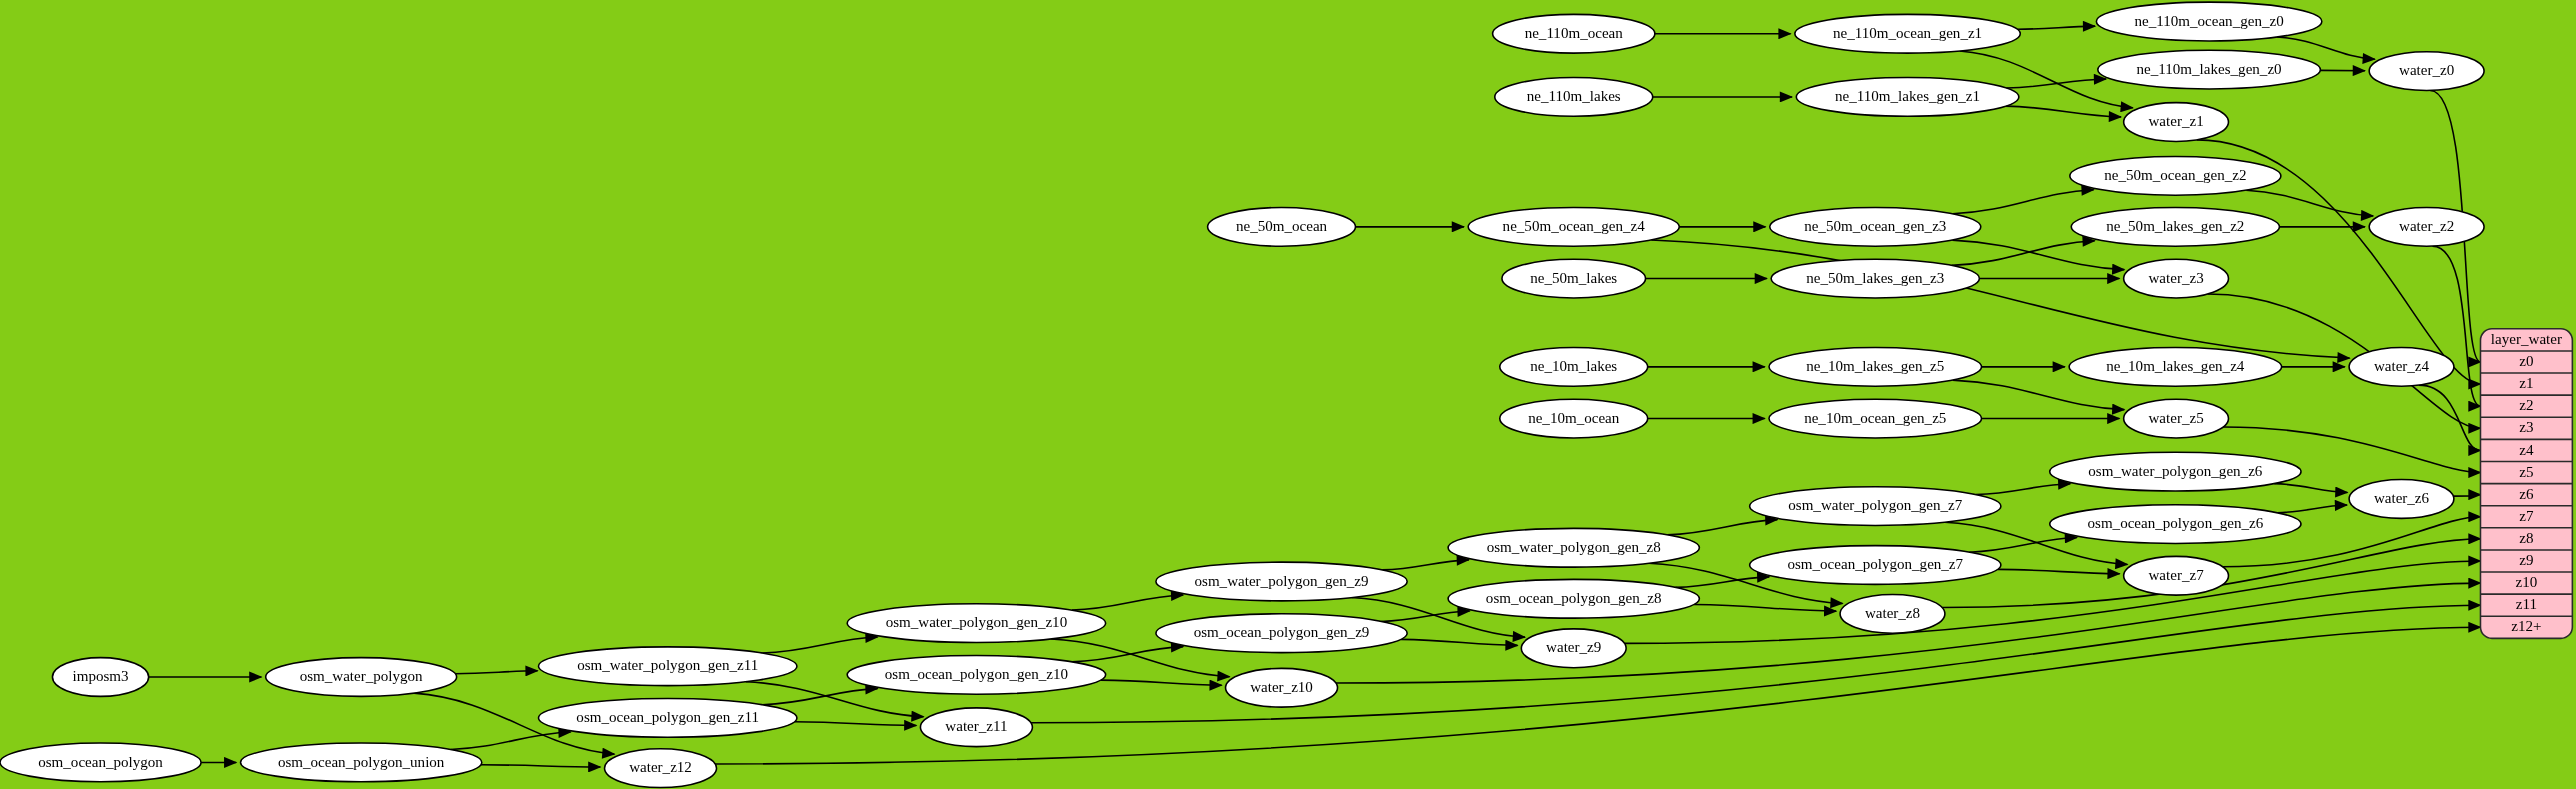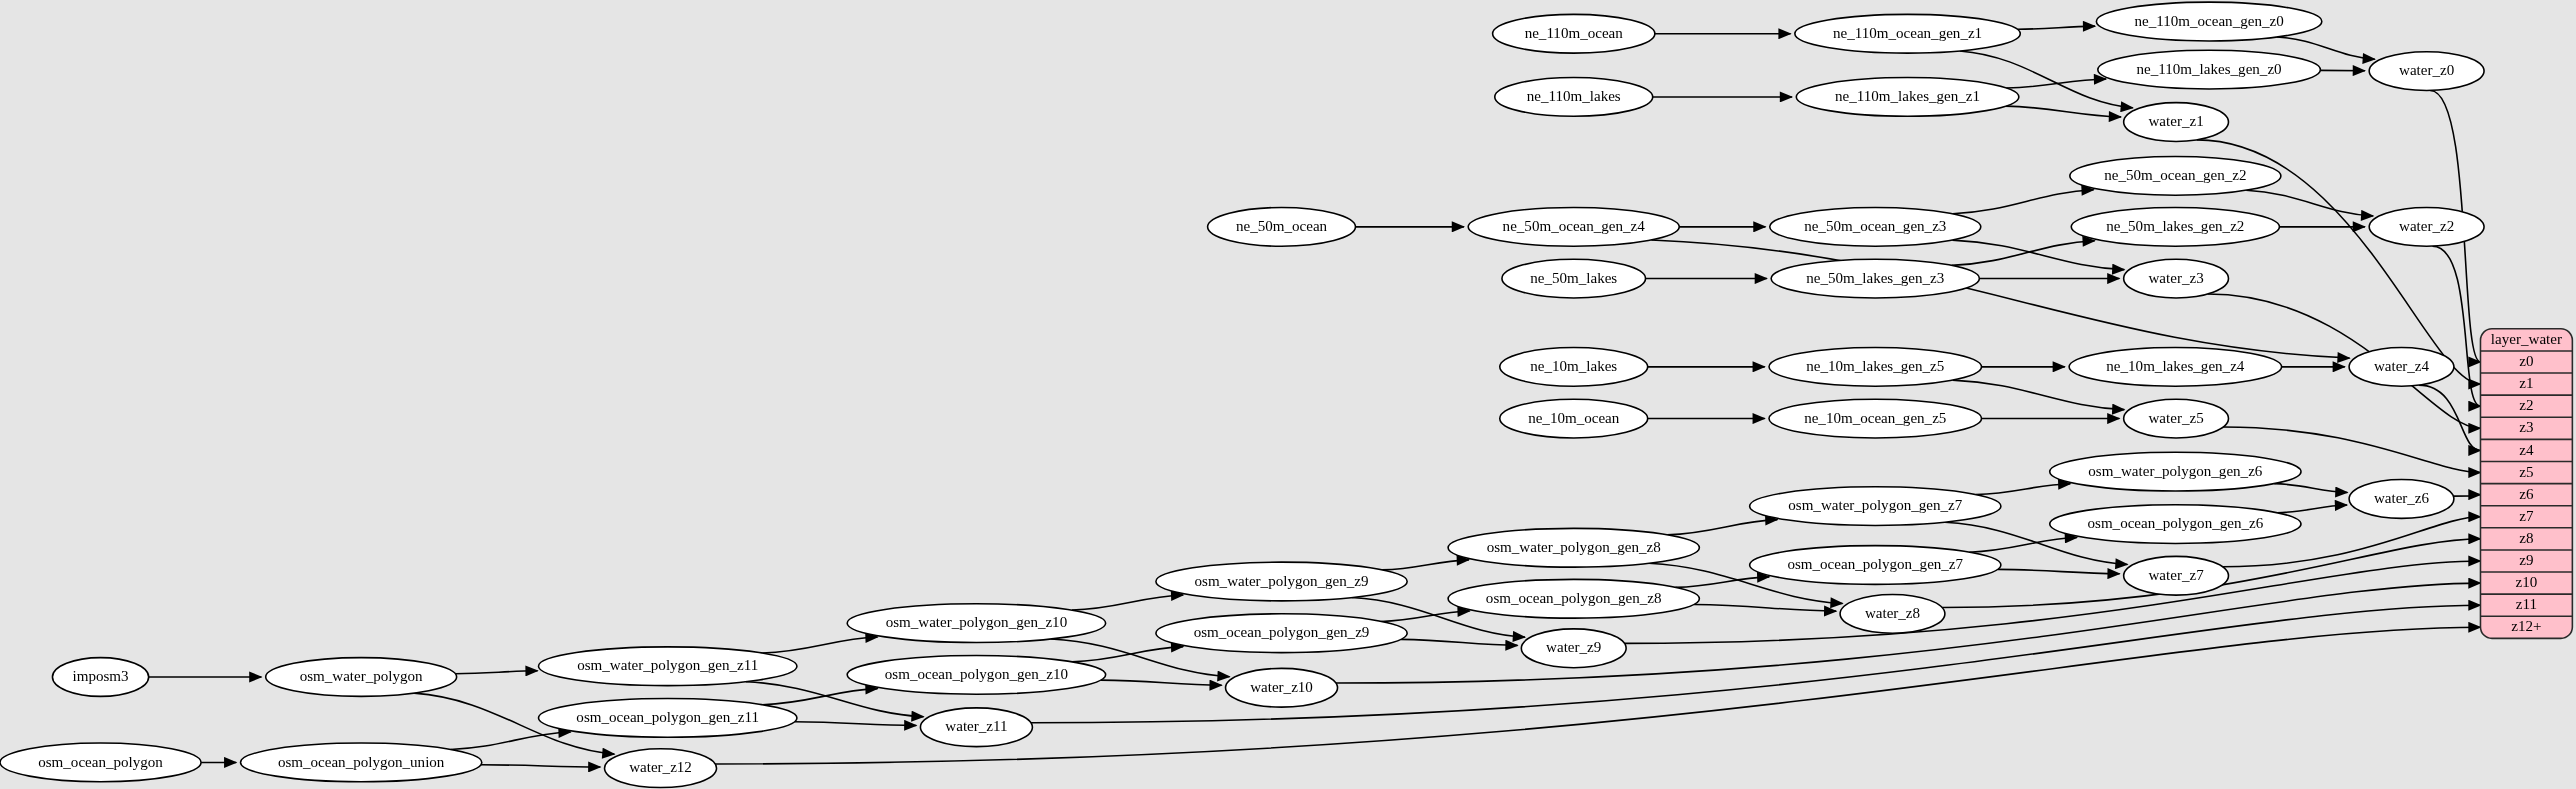--- a/index.html
+++ b/index.html
@@ -1,16 +1,16 @@
 <!DOCTYPE html>
 <html style="font-size:11.5px"><head>
 <meta charset="utf-8">
 <style>
   html,body{margin:0;padding:0;background:#ffffff;}
-  #stage{position:relative;width:2576px;height:789px;background:#e5e5e5;
+  #stage{position:relative;width:2576px;height:789px;background:#84cc16;
          font-family:"Liberation Serif", serif;overflow:hidden;}
   svg#graph{position:absolute;left:0;top:0;width:2576px;height:789px;}
   .nodeEllipse{fill:#ffffff;stroke:#000000;stroke-width:2.2;}
   .nodeLabel{font-family:"Liberation Serif", serif;font-size:21px;fill:#000000;
              text-anchor:middle;dominant-baseline:middle;}
   .edgePath{fill:none;stroke:#000000;stroke-width:2.2;}
   .legendBox{fill:#ffc0cb;stroke:#2a2a2a;stroke-width:2.2;}
   .legendSep{stroke:#2a2a2a;stroke-width:2.2;}
   .legendLabel{font-family:"Liberation Serif", serif;font-size:21px;fill:#000000;
                text-anchor:middle;dominant-baseline:middle;}

